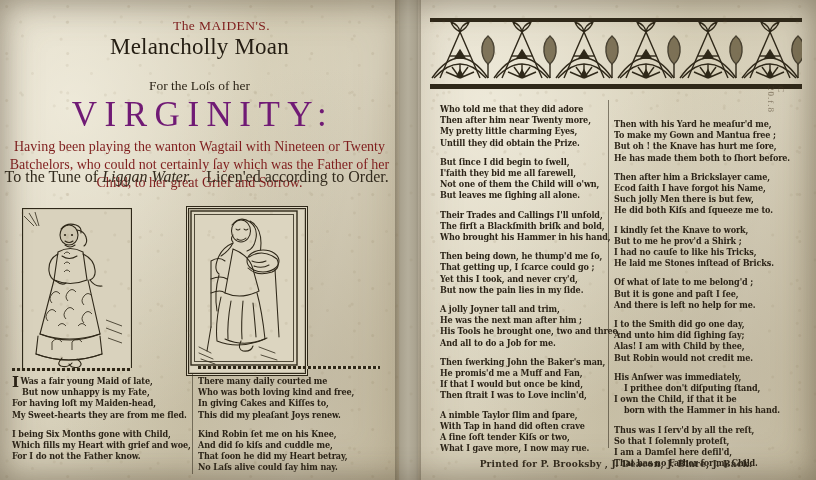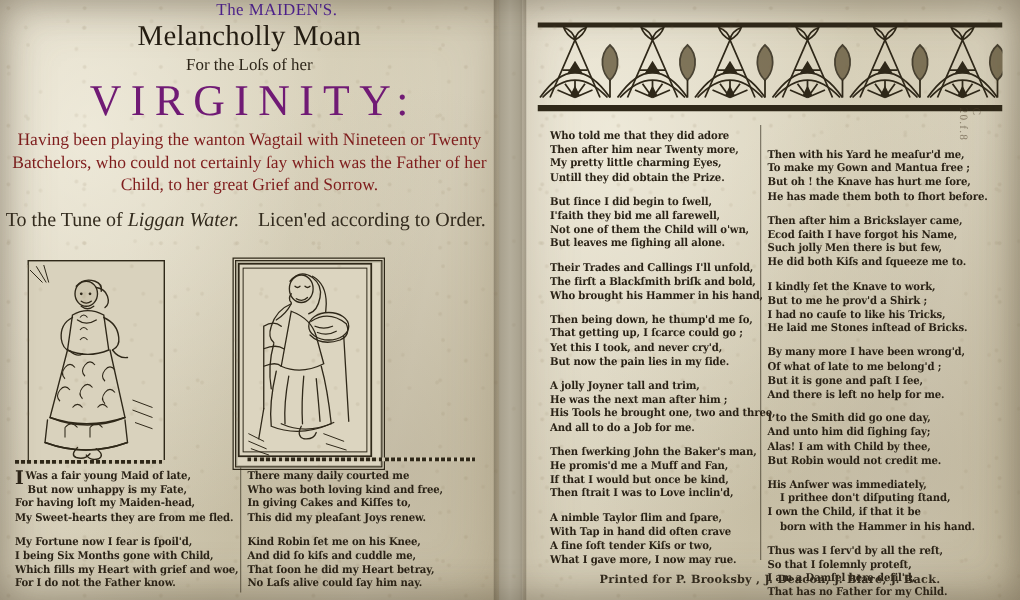--- a/index.html
+++ b/index.html
@@ -54,38 +54,38 @@
       radial-gradient(circle at 92% 52%, rgba(124,104,70,.32) 0 1px, transparent 2px),
       radial-gradient(circle at 7% 88%, rgba(124,104,70,.26) 0 1px, transparent 2px),
       radial-gradient(circle at 55% 93%, rgba(124,104,70,.26) 0 1px, transparent 2px);
     background-size: 61px 47px, 83px 59px, 47px 71px, 97px 53px, 67px 89px, 73px 43px, 101px 67px, 59px 79px;
   }
 
   
   #header { position: absolute; left: 0; top: 0; width: 399px; text-align: center; }
 
   #kicker {
-    margin-top: 0;
+    margin-top: 18px;
     font-size: 13.5px;
     letter-spacing: .4px;
-    color: #4c1d95;
+    color: #7f1d1d;
     padding-left: 44px;
   }
 
   #main-title {
     font-family: "Liberation Serif", serif;
     font-size: 23px;
     line-height: 1.02;
     margin-top: 1px;
     color: #241d12;
     letter-spacing: .2px;
   }
   #subtitle {
     font-size: 13.5px;
-    margin-top: 4px;
+    margin-top: 20px;
     color: #2e2619;
   }
   #virginity {
     font-size: 35px;
     letter-spacing: 7.5px;
     margin-top: 1px;
     margin-left: 7px;
     color: #701a75;
     font-family: "Liberation Serif", serif;
   }
@@ -376,23 +376,20 @@
         </div>
         <div class="line">
           <span class="bl">For having loſt my Maiden-head,</span>
         </div>
         <div class="line">
           <span class="bl">My Sweet-hearts they are from me fled.</span>
         </div>
       </div>
       <div class="stanza">
         <div class="line">
-          <span class="bl">My Fortune now I fear is ſpoil'd,</span>
-        </div>
-        <div class="line">
           <span class="bl">I being Six Months gone with Child,</span>
         </div>
         <div class="line">
           <span class="bl">Which fills my Heart with grief and woe,</span>
         </div>
         <div class="line">
           <span class="bl">For I do not the Father know.</span>
         </div>
       </div>
     </div>
@@ -560,23 +557,20 @@
           <span class="bl">But to me he prov'd a Shirk ;</span>
         </div>
         <div class="line">
           <span class="bl">I had no cauſe to like his Tricks,</span>
         </div>
         <div class="line">
           <span class="bl">He laid me Stones inſtead of Bricks.</span>
         </div>
       </div>
       <div class="stanza">
-        <div class="line">
-          <span class="bl">By many more I have been wrong'd,</span>
-        </div>
         <div class="line">
           <span class="bl">Of what of late to me belong'd ;</span>
         </div>
         <div class="line">
           <span class="bl">But it is gone and paſt I ſee,</span>
         </div>
         <div class="line">
           <span class="bl">And there is left no help for me.</span>
         </div>
       </div>

